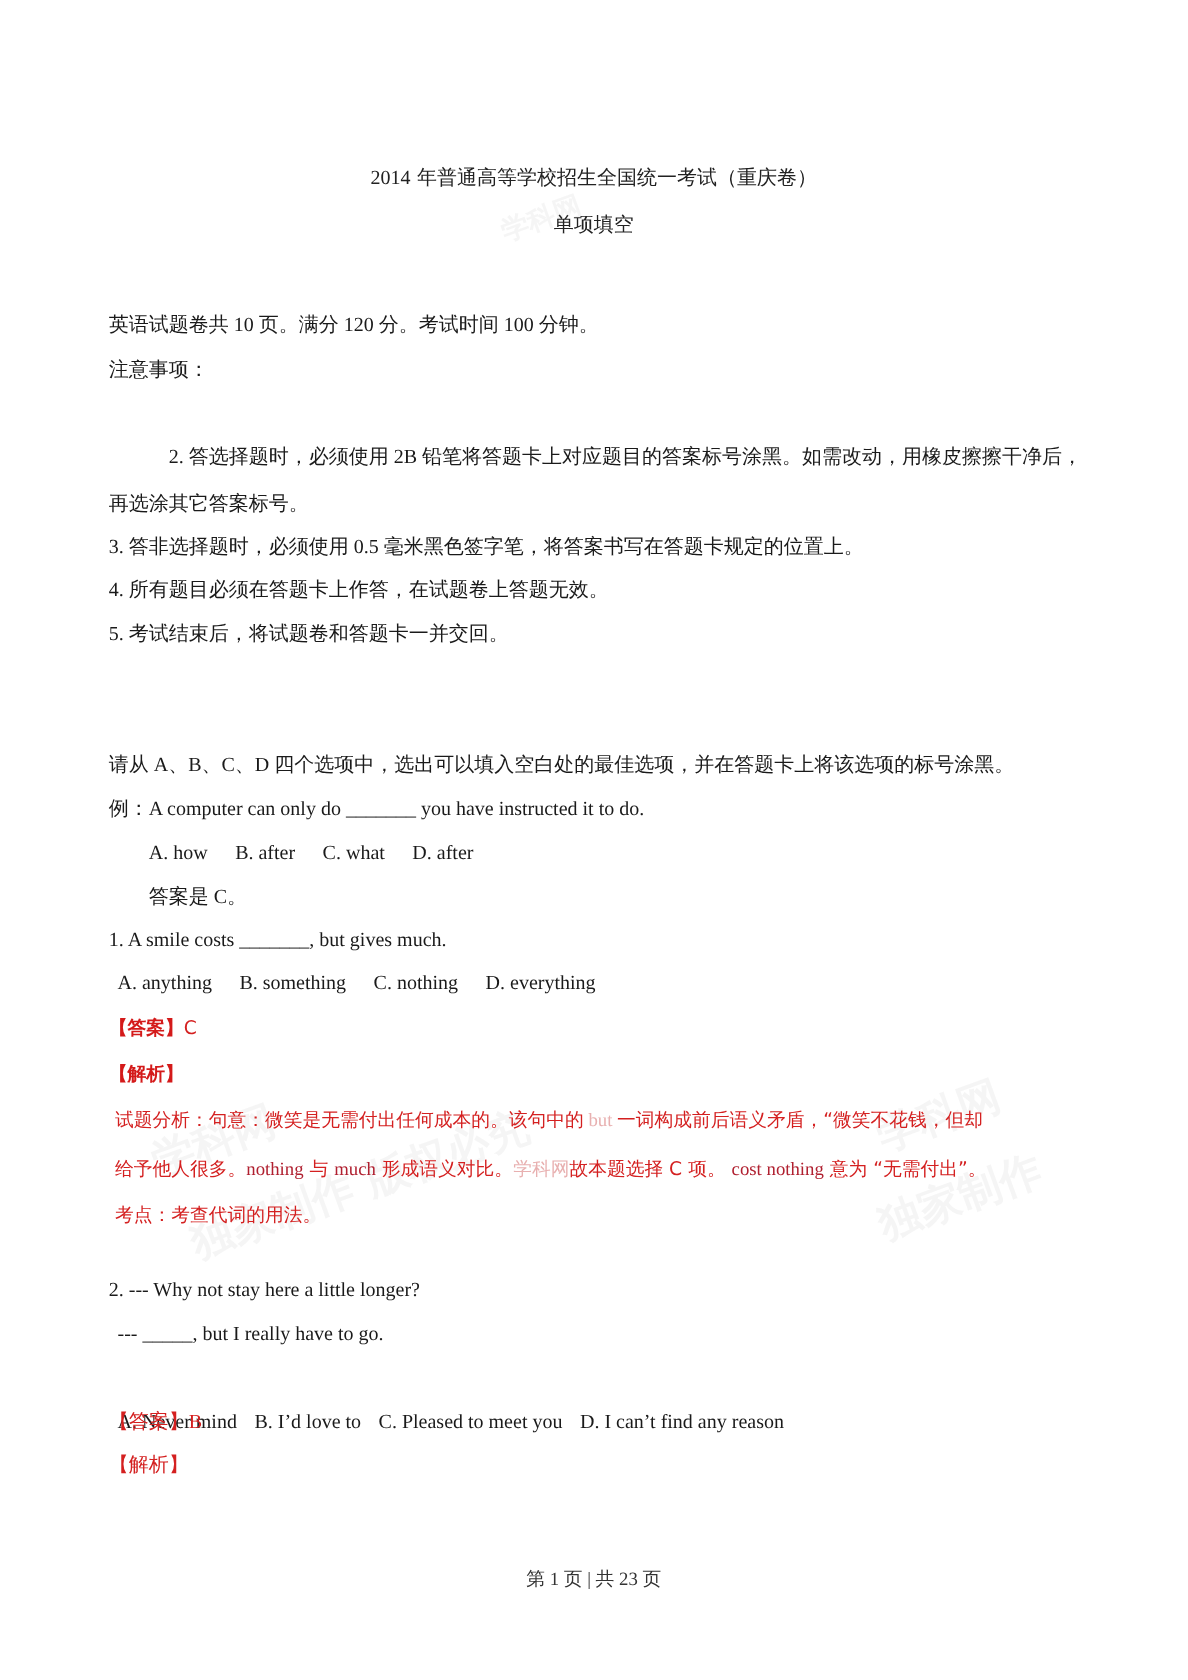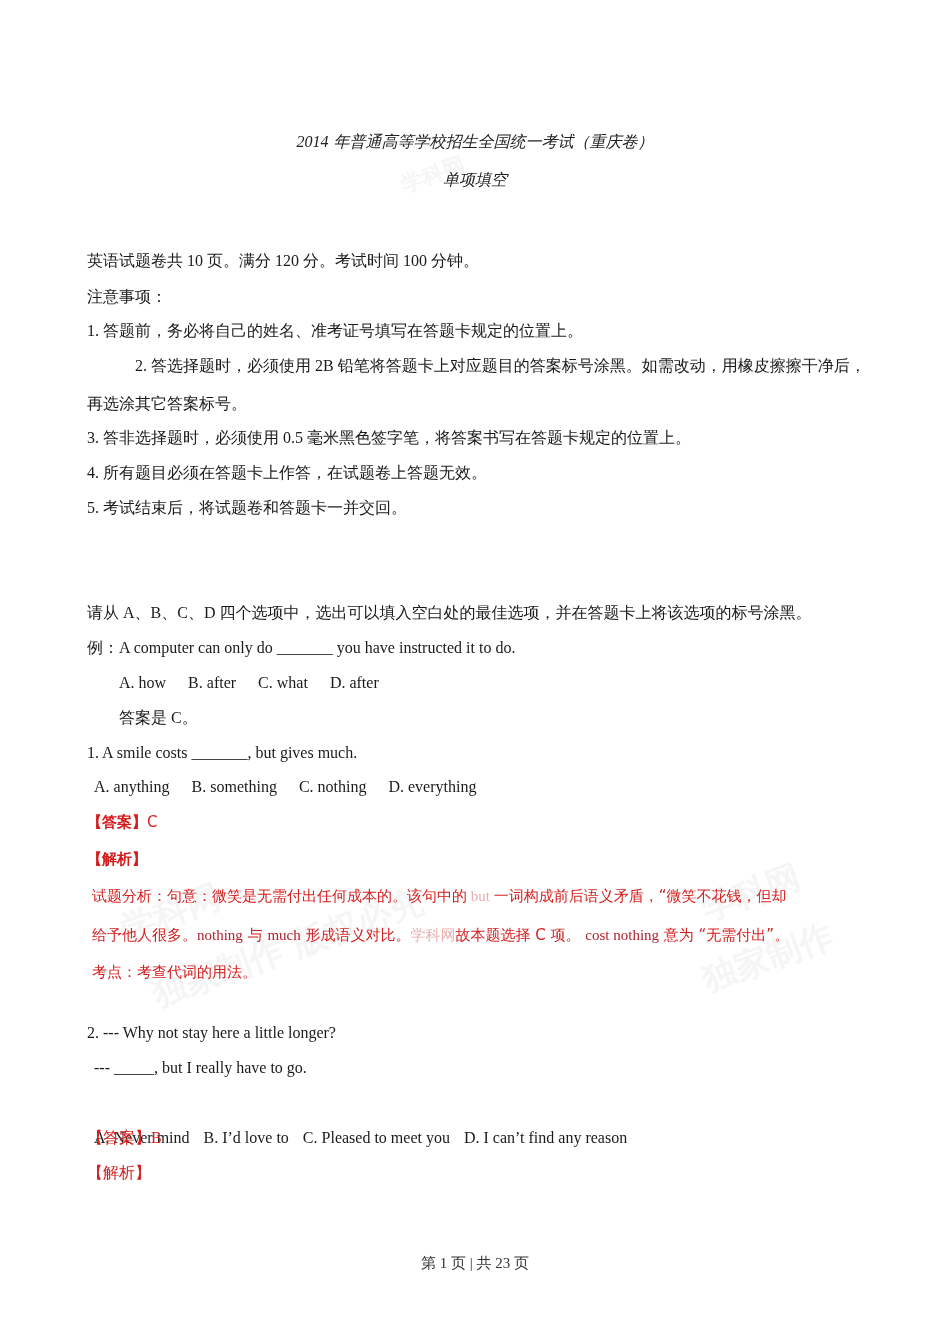--- a/index.html
+++ b/index.html
@@ -1,20 +1,20 @@
 <!DOCTYPE html>
 <html><head>
 <meta charset="utf-8">
 <style>
   html, body { margin: 0; padding: 0; background: #ffffff; }
   body { width: 950px; height: 1344px; position: relative; overflow: hidden;
          font-family: "Liberation Serif", "DejaVu Serif", serif; color: #1a1a1a; }
   .page { position: absolute; left: 0; top: 0; width: 950px; height: 1344px; }
   .title { position: absolute; left: 0; width: 950px; text-align: center; font-size: 16px;
-           font-family: "DejaVu Sans", sans-serif; color: #222; font-style: italic; }
+           font-family: "DejaVu Sans", sans-serif; color: #222; }
   .title .yr { font-family: "Liberation Serif", serif; }
   .line { position: absolute; left: 87px; font-size: 16px; white-space: nowrap; line-height: 20px; }
   .ind1 { left: 94px; }
   .ind2 { left: 119px; }
   .red { color: #d42020; }
   .red-sans { color: #d42020; font-family: "DejaVu Sans", sans-serif; font-size: 15px; }
   .bold-red { color: #d41a1a; font-family: "DejaVu Sans", sans-serif; font-weight: bold; font-size: 15px; }
   .ana { position: absolute; left: 92px; font-size: 15px; white-space: nowrap; color: #d42020;
          font-family: "DejaVu Sans", sans-serif; line-height: 20px; }
   .ana .en { font-family: "Liberation Serif", serif; color: #b02030; }
@@ -39,21 +39,20 @@
   <div class="wm" style="left:700px;top:935px;">独家制作</div>
 
   <div class="title" style="top:132px;">
     <span class="yr">2014</span>
     <span>年普通高等学校招生全国统一考试（重庆卷）</span>
   </div>
   <div class="title" style="top:170px;">单项填空</div>
 
   <div class="line" style="top:251px;">英语试题卷共 10 页。满分 120 分。考试时间 100 分钟。</div>
   <div class="line" style="top:287px;">注意事项：</div>
-  <div class="line" style="top:321px;">1. 答题前，务必将自己的姓名、准考证号填写在答题卡规定的位置上。</div>
   <div class="line" style="top:356px;margin-left:48px;">2. 答选择题时，必须使用 2B 铅笔将答题卡上对应题目的答案标号涂黑。如需改动，用橡皮擦擦干净后，</div>
   <div class="line" style="top:394px;">再选涂其它答案标号。</div>
   <div class="line" style="top:428px;text-align:center;">3. 答非选择题时，必须使用 0.5 毫米黑色签字笔，将答案书写在答题卡规定的位置上。</div>
   <div class="line" style="top:463px;">4. 所有题目必须在答题卡上作答，在试题卷上答题无效。</div>
   <div class="line" style="top:498px;">5. 考试结束后，将试题卷和答题卡一并交回。</div>
 
   <div class="line" style="top:603px;">请从 A、B、C、D 四个选项中，选出可以填入空白处的最佳选项，并在答题卡上将该选项的标号涂黑。</div>
   <div class="line" style="top:638px;">例：A computer can only do _______ you have instructed it to do.</div>
   <div class="line ind2 opts" style="top:673px;">
     <span>A. how</span>

